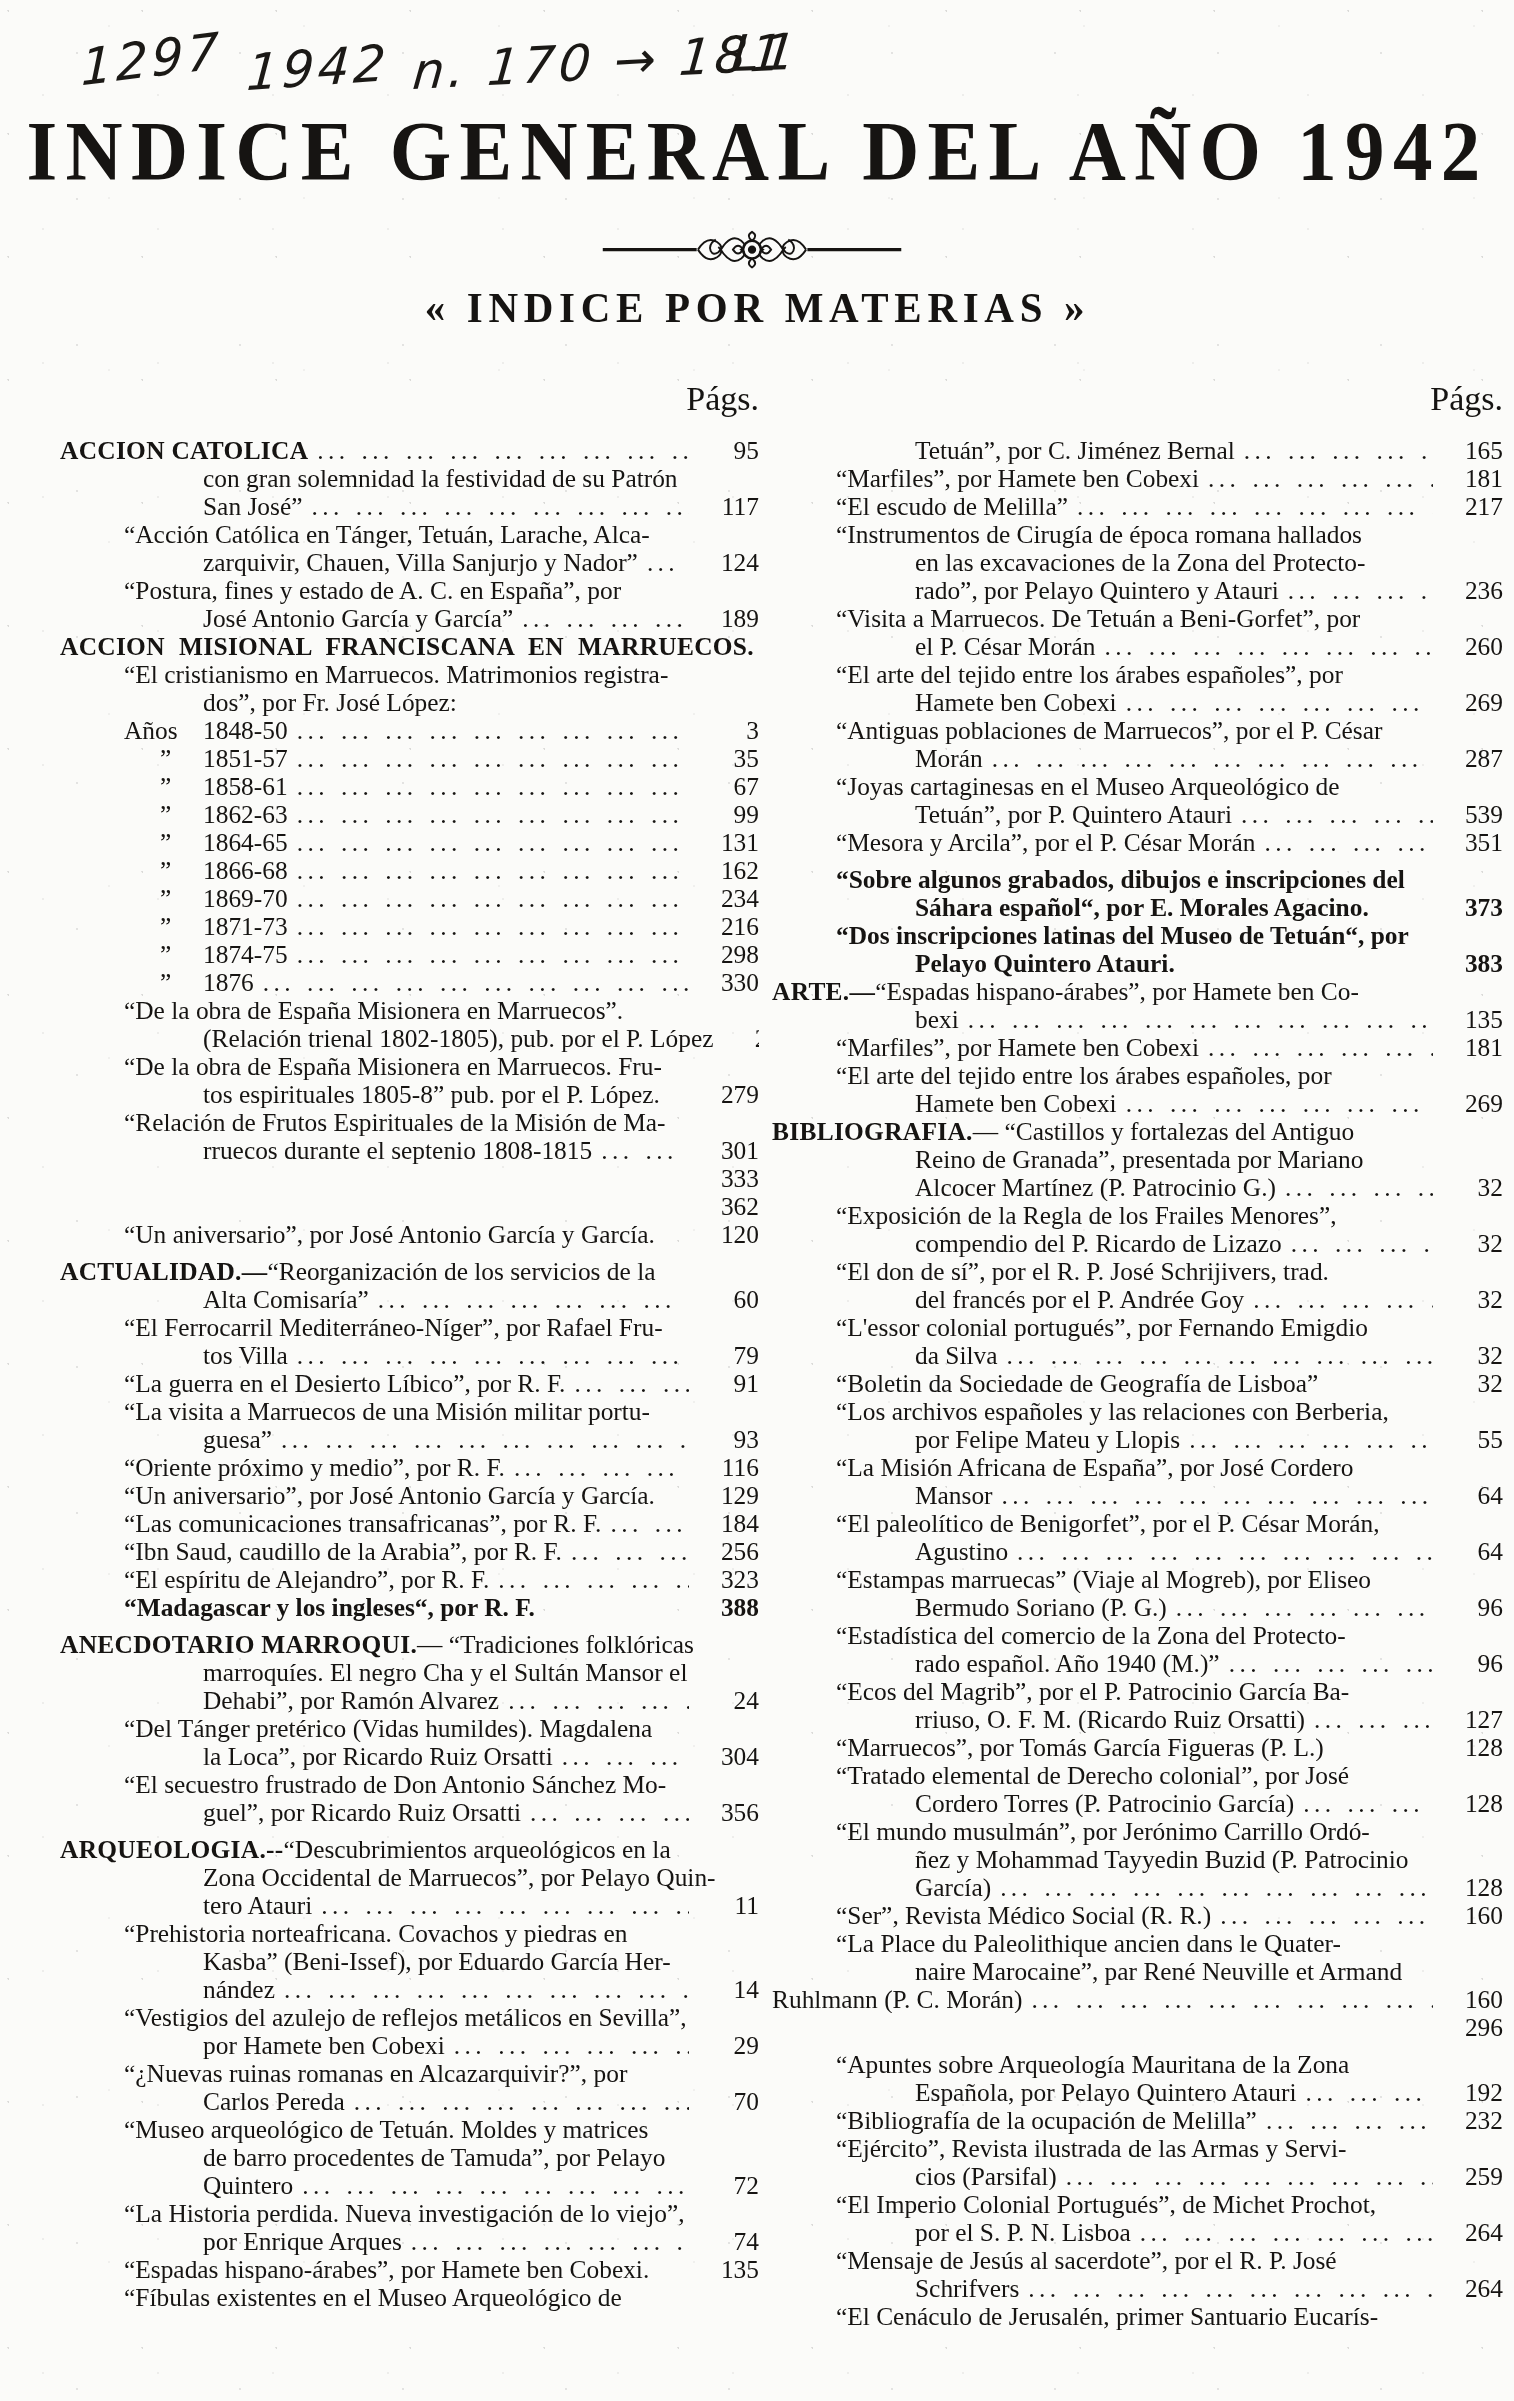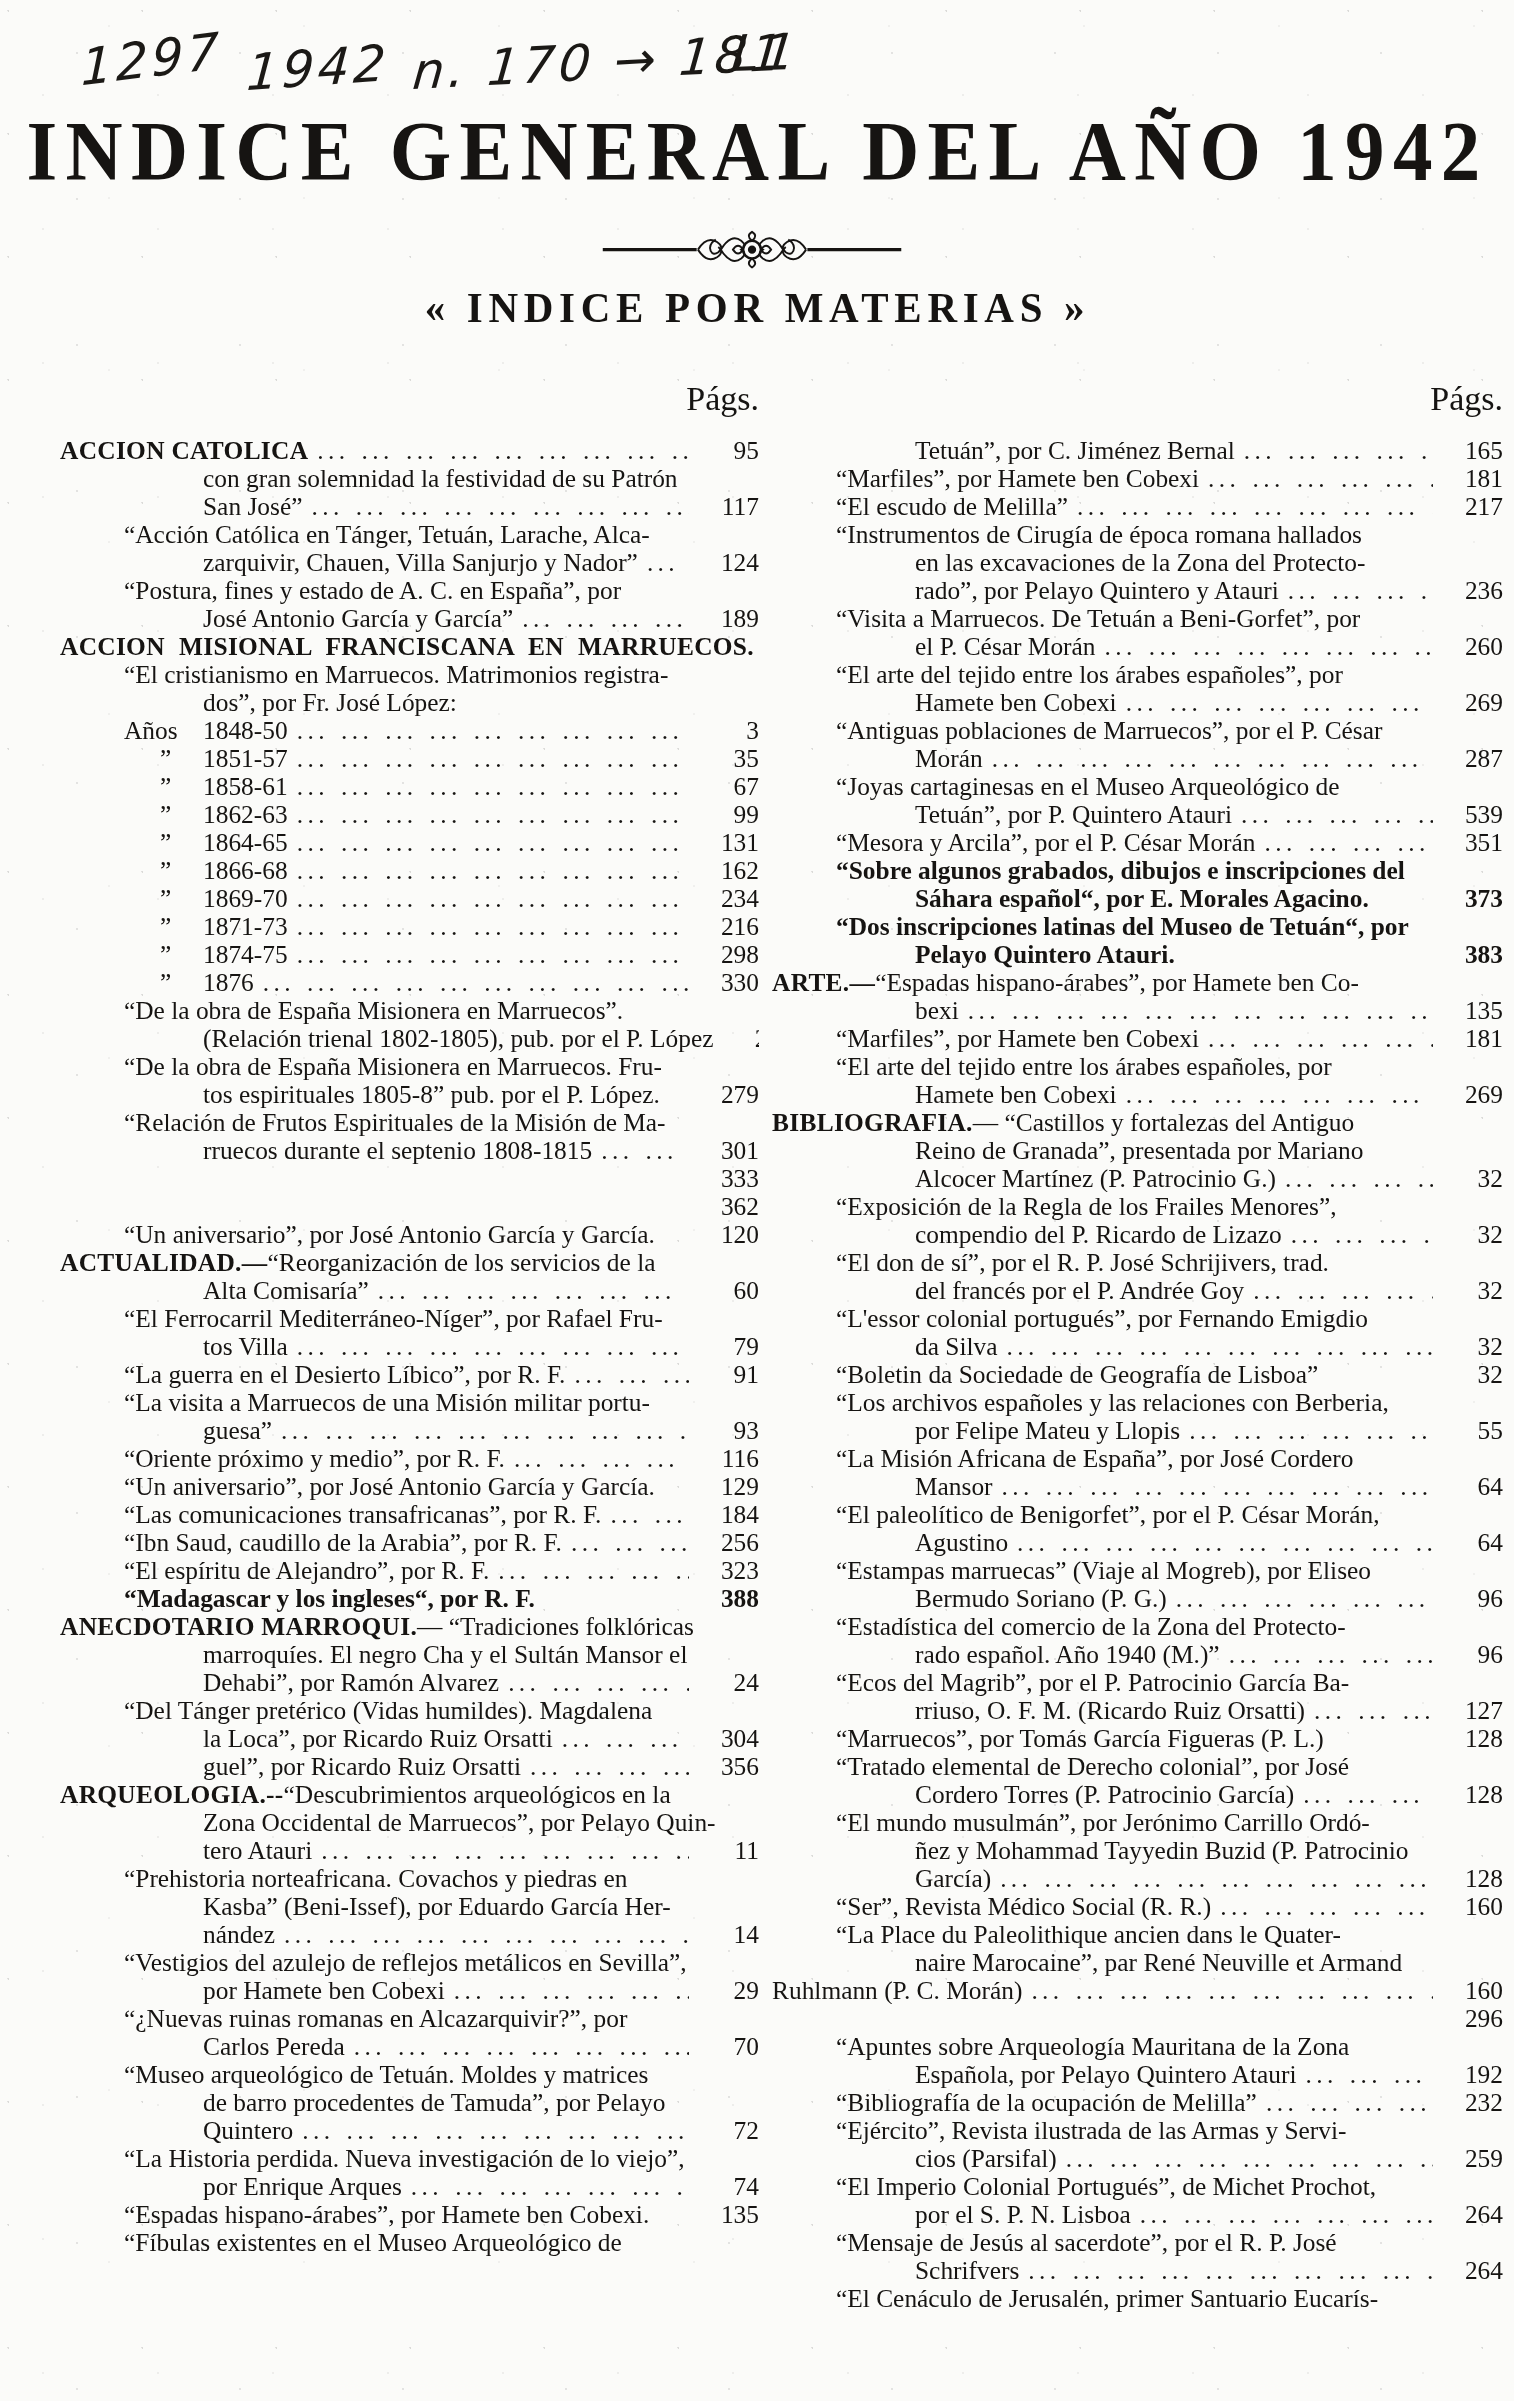--- a/index.html
+++ b/index.html
@@ -59,21 +59,21 @@
   .pags.left{left:60px;width:699px;}
   .pags.right{left:772px;width:731px;}
   .col{position:absolute;top:436px;}
   .col.left{left:60px;width:699px;}
   .col.right{left:772px;width:731px;}
   .line{
     display:flex;align-items:baseline;
     height:28px;line-height:28px;
     font-size:25.4px;white-space:nowrap;overflow:hidden;
   }
-  .line.gap{margin-top:0;}
+  .line.gap{margin-top:9px;}
   .line.i1{padding-left:64px;}
   .line.i2{padding-left:143px;}
   .line.bold{font-weight:bold;}
   .head{font-weight:bold;letter-spacing:0.3px;flex:0 0 auto;}
   .line.just{display:block;text-align:justify;text-align-last:justify;padding-right:5.1px;}
   .marker{flex:0 0 79px;display:inline-block;}
   .marker.ditto{text-indent:36px;}
   .text{flex:0 1 auto;}
   .leader{
     flex:1 1 0;min-width:0;overflow:hidden;
@@ -393,20 +393,25 @@
 
     <span class="text">“Del Tánger pretérico (Vidas humildes). Magdalena</span>
 
   </div>
       <div class="line i2">
 
     <span class="text">la Loca”, por Ricardo Ruiz Orsatti</span>
     <span class="leader">... ... ... ... ... ... ... ... ... ... ... ... ... ... ... ... ... ... ... ... ... ... ... ... ... ... ... ... ... ... ... ... ... ... ... ... ... ... ... ... </span>
     <span class="pagenum">304</span>
   </div>
+      <div class="line i1">
+
+    <span class="text">“El secuestro frustrado de Don Antonio Sánchez Mo-</span>
+
+  </div>
       <div class="line i2">
 
     <span class="text">guel”, por Ricardo Ruiz Orsatti</span>
     <span class="leader">... ... ... ... ... ... ... ... ... ... ... ... ... ... ... ... ... ... ... ... ... ... ... ... ... ... ... ... ... ... ... ... ... ... ... ... ... ... ... ... </span>
     <span class="pagenum">356</span>
   </div>
       <div class="line i0 gap">
     <span class="head">ARQUEOLOGIA.--</span>
 
     <span class="text">“Descubrimientos arqueológicos en la</span>

